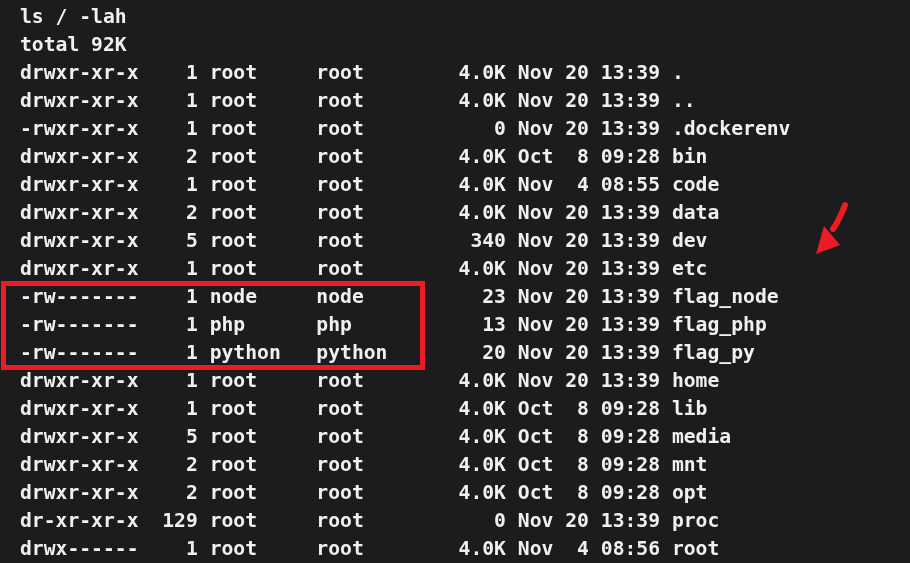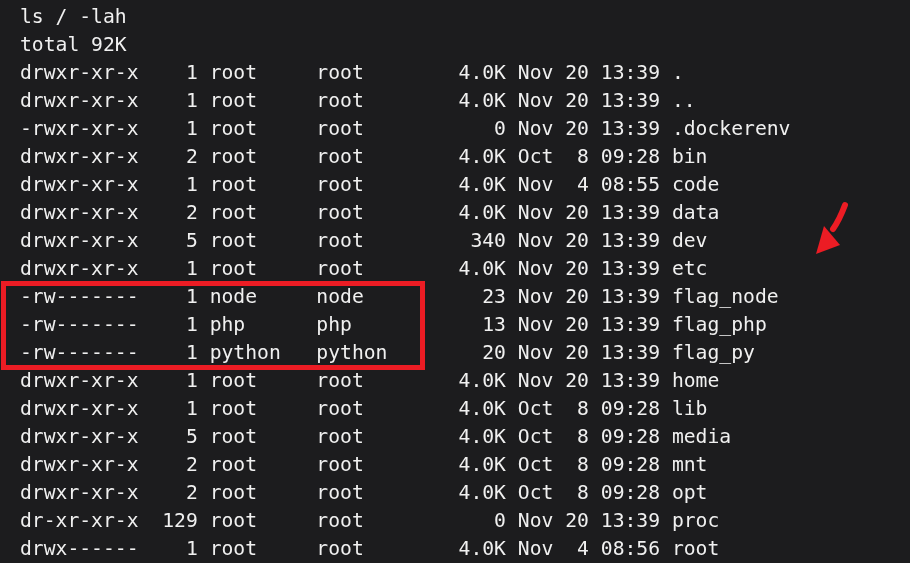--- a/index.html
+++ b/index.html
@@ -12,21 +12,21 @@
     width: 910px;
     height: 563px;
     overflow: hidden;
     background: #1c1c1e;
   }
   .terminal-output {
     position: absolute;
     left: 20px;
     top: 3px;
     font-family: "DejaVu Sans Mono", monospace;
-    font-weight: 400;
+    font-weight: 700;
     font-size: 19.7px;
     line-height: 28px;
     white-space: pre;
     color: #f0f0f0;
   }
   .terminal-output .line {
     height: 28px;
   }
   .annotation-box {
     position: absolute;

